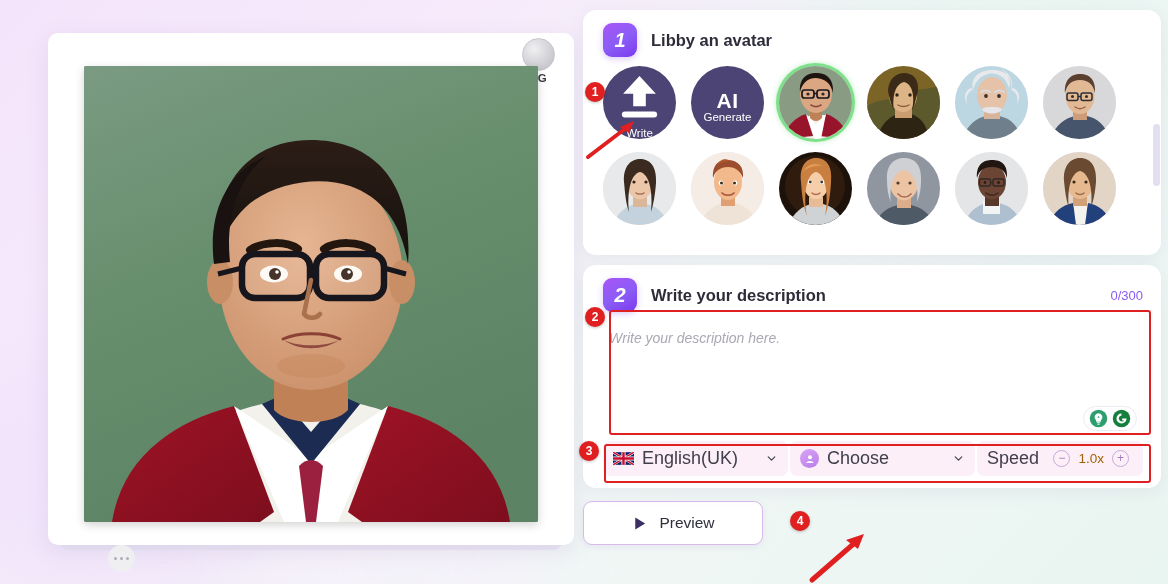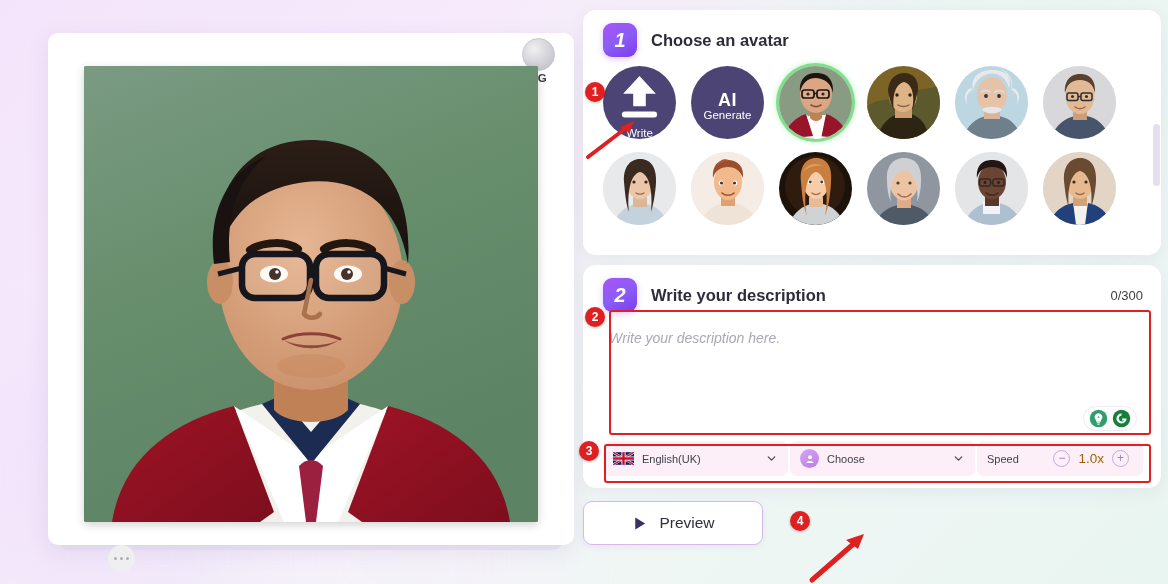--- a/index.html
+++ b/index.html
@@ -65,37 +65,37 @@
 
   .panel-head { display: flex; align-items: center; padding: 13px 18px 9px 20px; }
   .step-badge {
     width: 34px; height: 34px; border-radius: 9px; flex: 0 0 auto;
     background: linear-gradient(150deg,#a855f7 0%, #8b5cf6 52%, #7c3aed 100%);
     color: #fff; font-size: 20px; font-weight: 700; font-style: italic;
     display: flex; align-items: center; justify-content: center;
     box-shadow: 0 2px 6px rgba(140,80,230,.30);
   }
   .panel-title { margin-left: 14px; font-size: 16.5px; color: #2d2d3a; font-weight: 600; }
-  .char-count { margin-left: auto; font-size: 13px; color: #404040; }
+  .char-count { margin-left: auto; font-size: 13px; color: #8b5cf6; }
 
   
   #avatar-panel { height: 245px; overflow: hidden; }
   .avatar-scroll-area { position: relative; padding: 0 16px 0 20px; }
   .avatar-row { display: flex; gap: 15px; margin-bottom: 13px; }
   .av {
     width: 73px; height: 73px; border-radius: 50%; flex: 0 0 auto;
     overflow: hidden; position: relative; cursor: pointer; background:#e8e8ee;
   }
   .av svg { display:block; width:100%; height:100%; }
   .av-action {
     background: #4b4474; color: #fff; display: flex; flex-direction: column;
     align-items: center; justify-content: center; gap: 1px;
   }
   .av-action .lbl { font-size: 11.5px; line-height: 1; }
-  .av-action .big { font-size: 18px; font-weight: 700; line-height: 1; letter-spacing:.5px;margin-top:8px;}
+  .av-action .big { font-size: 21px; font-weight: 700; line-height: 1; letter-spacing:.5px;margin-top:8px;}
   .up-arrow { width: 19px; height: 19px; display:block; }
   .av.selected { box-shadow: 0 0 0 3px #7ee08a, 0 0 6px 2px rgba(126,224,138,.65); }
   .av-scrollbar {
     position: absolute; right: 1px; top: 58px; width: 7px; height: 170px;
     background: transparent; border-radius: 4px;
   }
   .av-scrollbar .thumb {
     width: 7px; height: 62px; border-radius: 4px; background: #e3def0;
   }
 
@@ -120,21 +120,21 @@
     display: flex; align-items: stretch; margin: 4px 18px 0 20px; height: 35px;
     gap: 2px;
   }
   .sel {
     background: #fceff7; border-radius: 7px; display: flex; align-items: center;
     padding: 0 10px; cursor: pointer; gap: 8px;
   }
   .sel-lang { flex: 0 0 185px; }
   .sel-voice { flex: 0 0 185px; }
   .sel-speed { flex: 1 1 auto; justify-content: space-between; padding-right: 14px;}
-  .sel .txt { font-size: 11px; color: #40404d; }
+  .sel .txt { font-size: 18px; color: #40404d; }
   .chev { margin-left: auto; width: 13px; height: 13px; }
   .flag { width: 21px; height: 15px; flex:0 0 auto; border-radius: 2px;}
   .voice-ava {
     width: 19px; height: 19px; border-radius: 50%; flex:0 0 auto;
     background: linear-gradient(150deg,#d8a4f5,#bb7ce8);
     display:flex; align-items:center; justify-content:center;
   }
   .speed-ctl { display:flex; align-items:center; gap: 8px; }
   .rnd-btn {
     width: 17px; height: 17px; border-radius: 50%; border: 1.3px solid #c9a8dd;
@@ -261,21 +261,21 @@
     <i></i>
     <i></i>
   </div>
 </div>
 
 <div class="right-col">
 
   <div class="panel" id="avatar-panel">
     <div class="panel-head">
       <div class="step-badge">1</div>
-      <div class="panel-title">Choose an avatar</div>
+      <div class="panel-title">Libby an avatar</div>
     </div>
 
     <div class="avatar-scroll-area">
       <div class="avatar-row">
 
         <div class="av av-action">
           <svg class="up-arrow" viewBox="0 0 24 24">
             <path d="M12 4 L18.5 11 H14.5 V16 H9.5 V11 H5.5 Z" fill="#fff"></path>
             <rect x="5" y="18" width="14" height="2.4" rx="1.2" fill="#fff"></rect>
           </svg>

